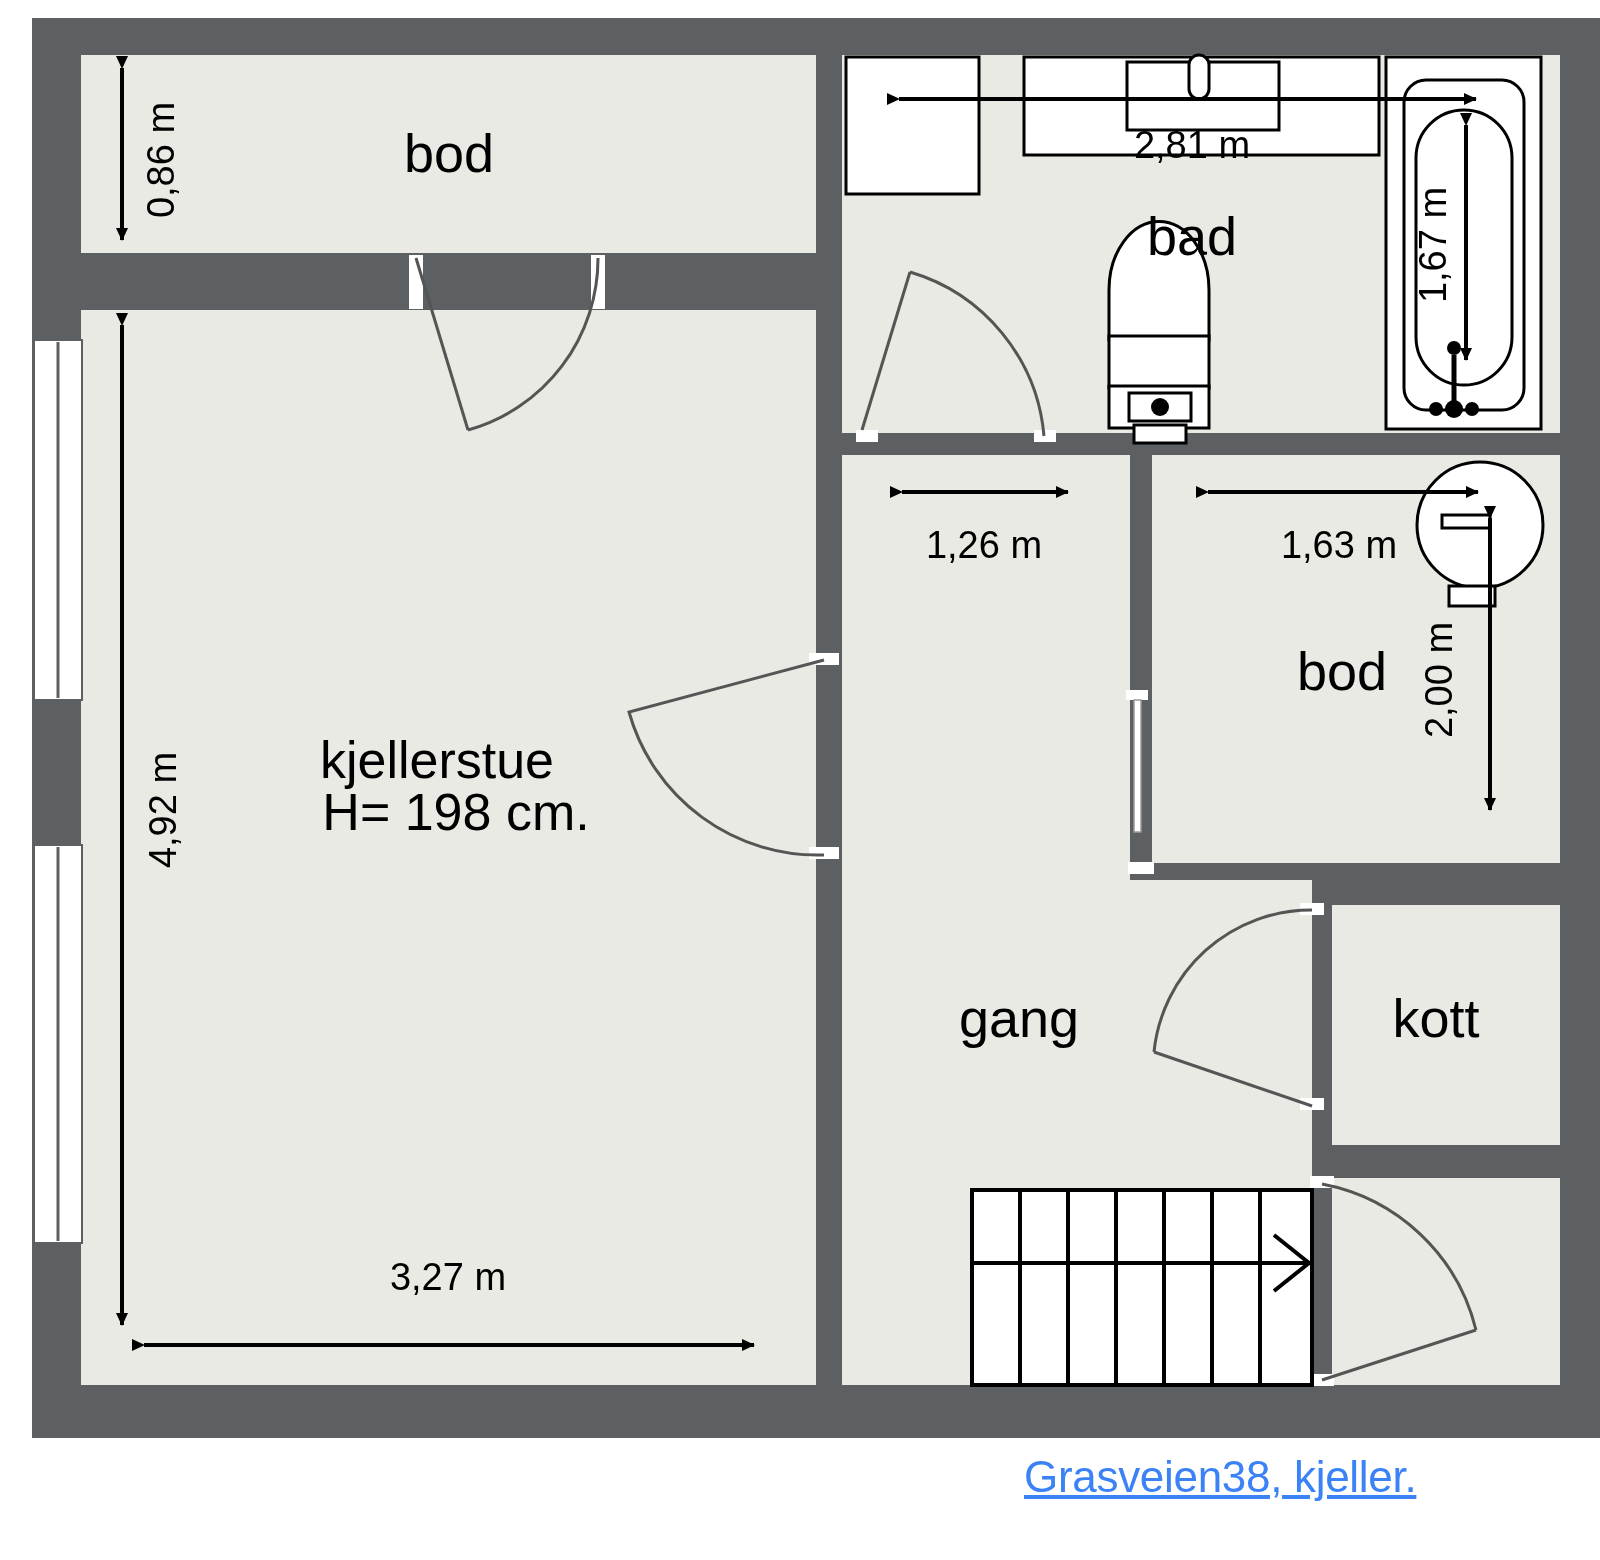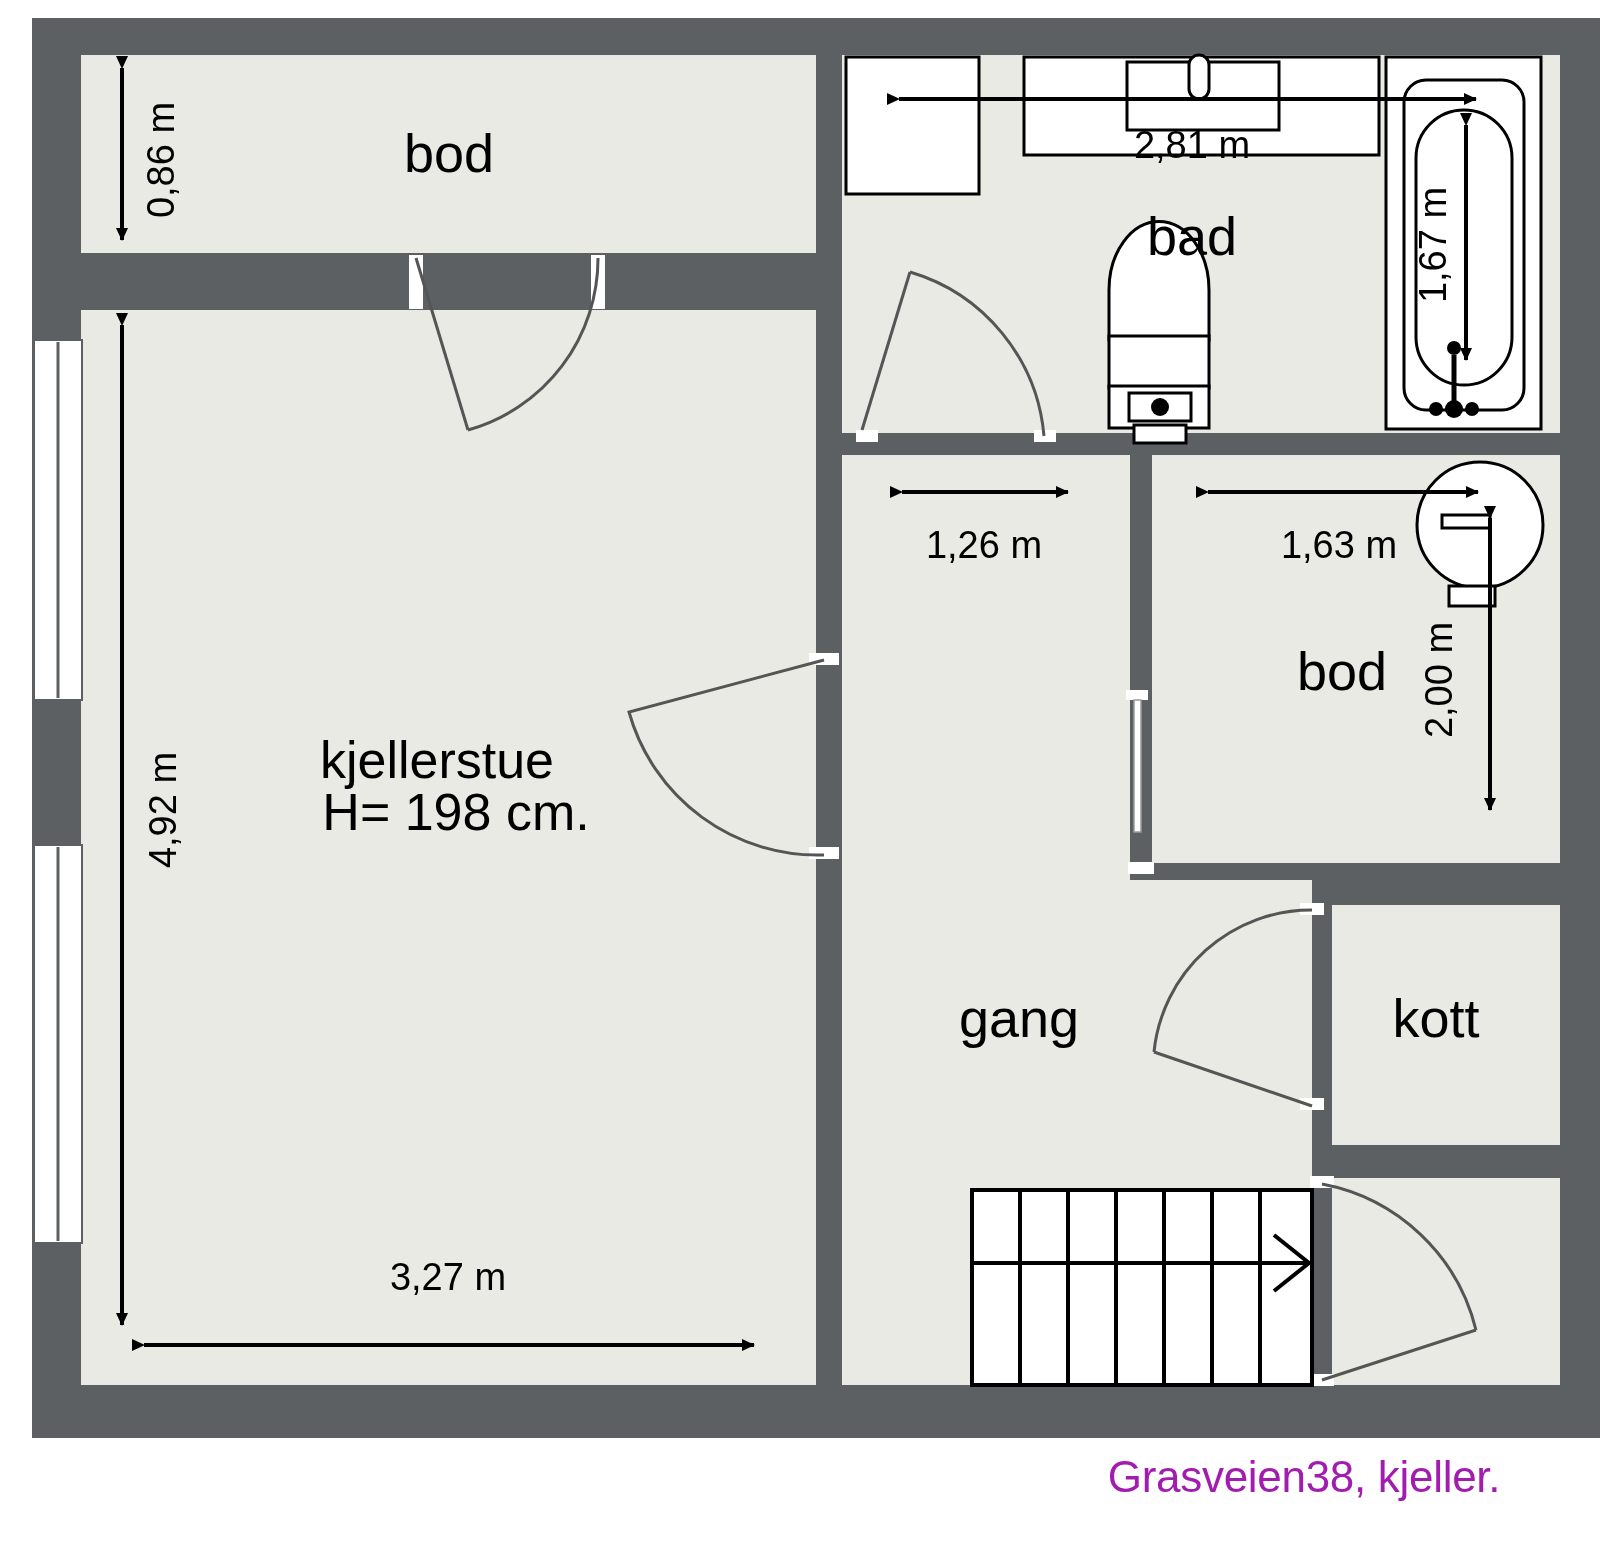--- a/index.html
+++ b/index.html
@@ -3,25 +3,26 @@
 <meta charset="utf-8">
 <style>
   html,body{margin:0;padding:0;background:#ffffff;}
   body{font-family:"Liberation Sans", sans-serif;}
   #stage{position:relative;width:1600px;height:1560px;background:#ffffff;overflow:hidden;margin-left:24px;}
   #plan{position:absolute;left:0;top:0;width:1600px;height:1560px;}
   .cap{
     position:absolute;
     left:1000px; top:1452px;
     width:560px;
-    text-align:center;
+    text-align:left;
     font-size:44px;
-    color:#a21caf;
+    color:#3b82f6;
     letter-spacing:-0.3px;
     white-space:nowrap;
+    text-decoration:underline;
   }
   text{font-family:"Liberation Sans", sans-serif;}
 </style>
 </head>
 <body>
 
 <div id="stage">
 
   <svg id="plan" viewBox="0 0 1600 1560">
 

